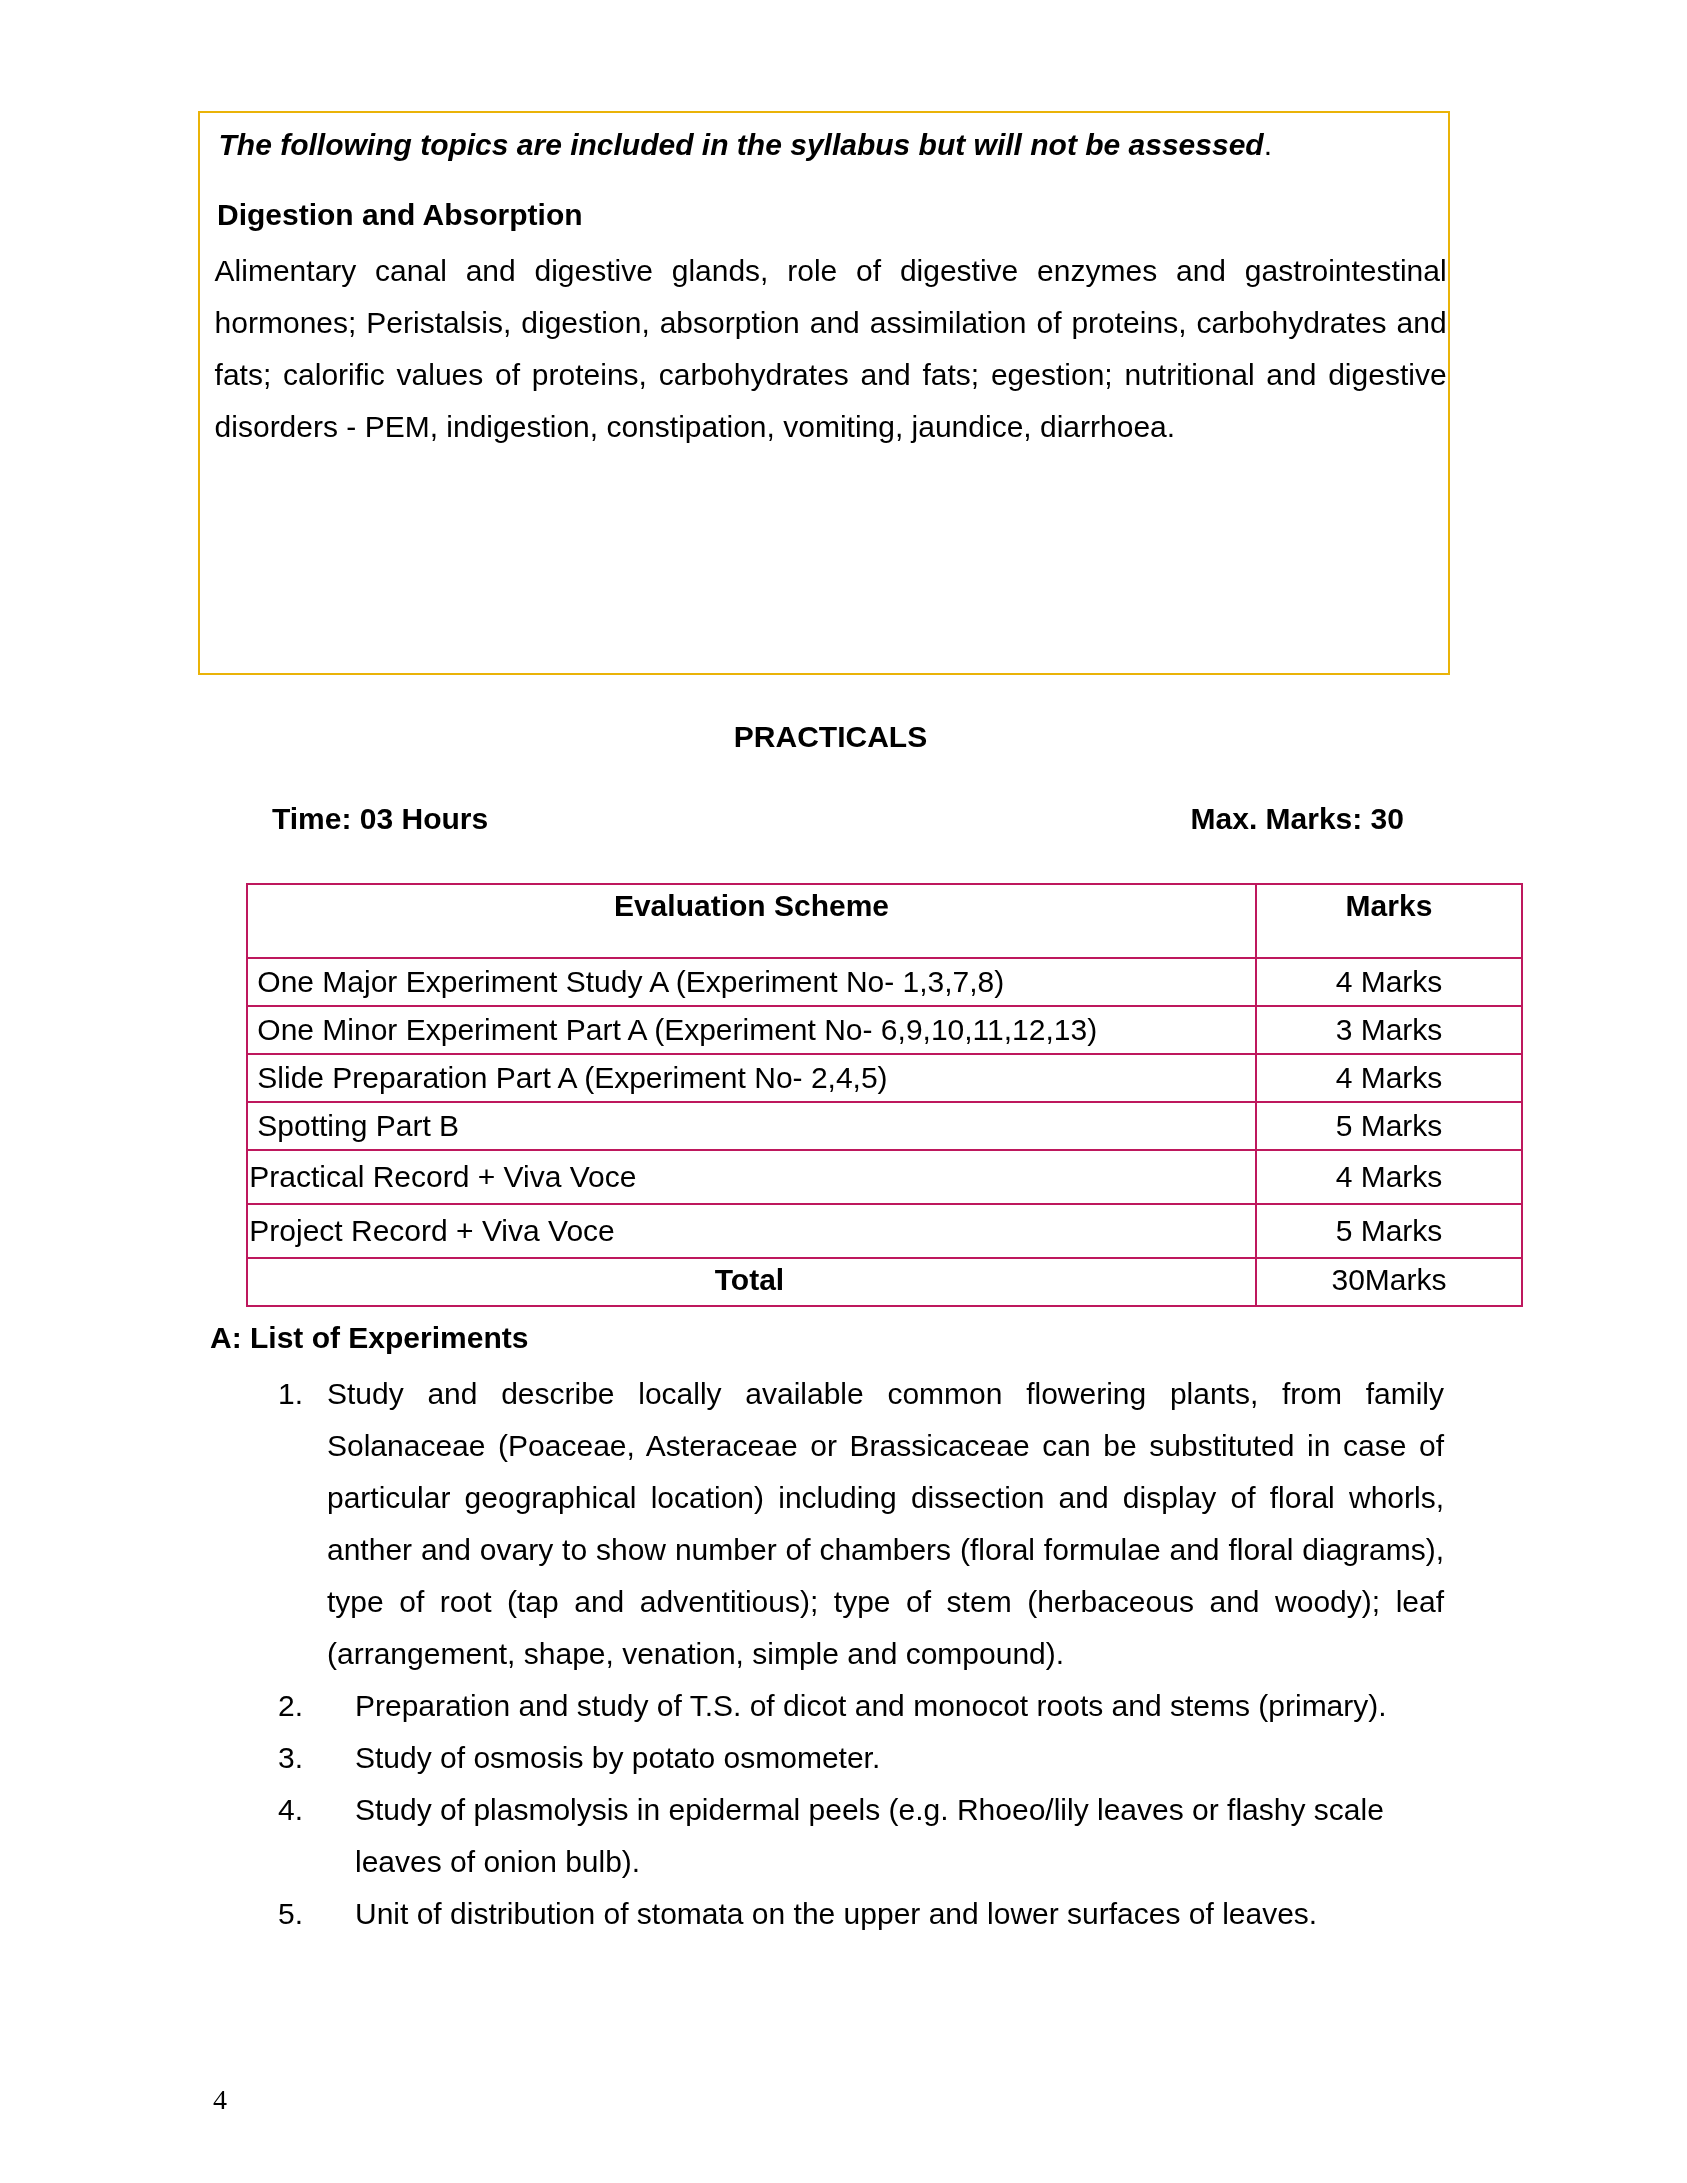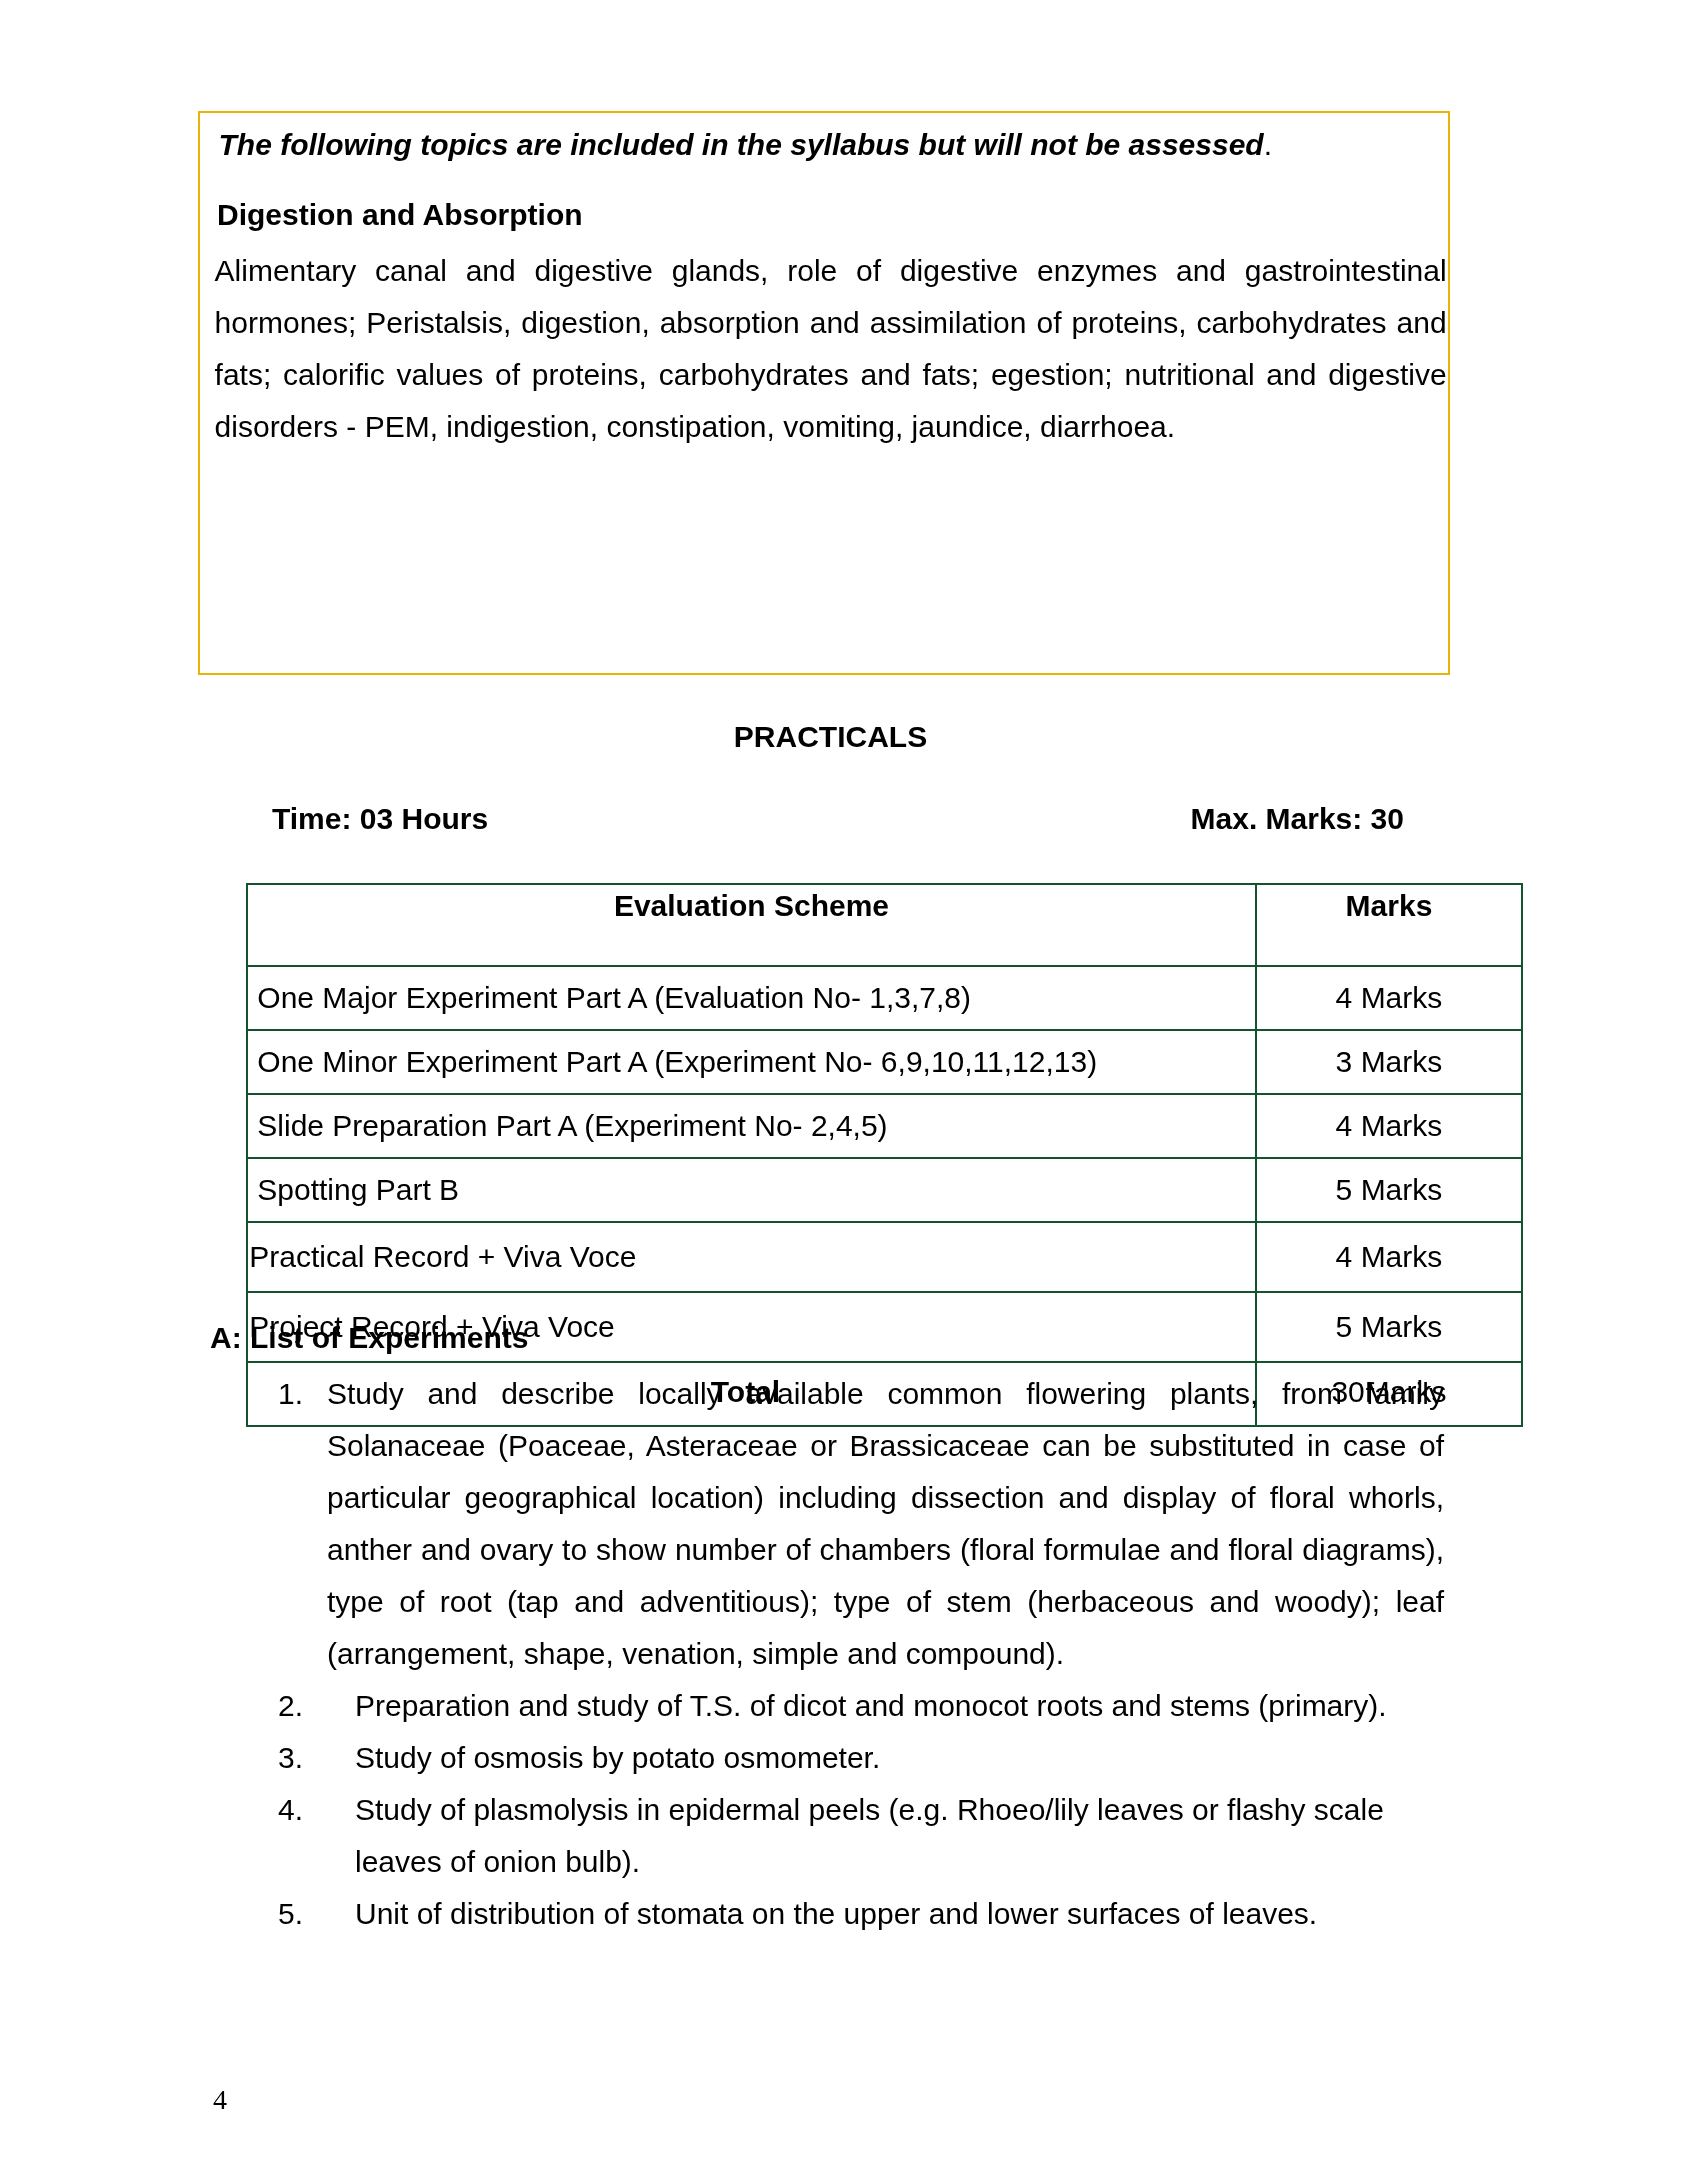--- a/index.html
+++ b/index.html
@@ -16,21 +16,21 @@
   .note-body { position: absolute; left: 14.6px; top: 132px; width: 1232px; font-size: 30px;
                line-height: 52px; text-align: justify; }
 
   .practicals-title { position: absolute; left: 0; width: 1661px; top: 720px; text-align: center;
                       font-size: 30px; font-weight: bold; }
   .time-label { position: absolute; left: 232px; top: 802px; font-size: 30px; font-weight: bold; white-space: nowrap; margin-left: 40px; }
   .max-label { position: absolute; right: 283px; top: 802px; font-size: 30px; font-weight: bold; white-space: nowrap; }
 
   
   .eval-table { position: absolute; left: 246px; top: 883px; width: 1277px; border-collapse: collapse; }
-  .eval-table td, .eval-table th { border: 2px solid #14532d; padding: 12px; font-size: 30px; vertical-align: top; }
+  .eval-table td, .eval-table th { border: 2px solid #be185d; padding: 4px; font-size: 30px; vertical-align: top; }
   .eval-table th { font-weight: bold; text-align: center; height: 64px; padding-top: 4px; }
   .eval-table td.item { padding-left: 9.3px; white-space: nowrap; line-height: 38px; }
   .eval-table td.marks { text-align: center; white-space: nowrap; line-height: 38px; }
   .eval-table td.item.flush { padding-left: 1.3px; }
   .eval-table tr.r-tall td { height: 44px; line-height: 44px; }
   .eval-table tr.r-ca td { font-size: 27px; line-height: 34px; height: 34px; }
   .eval-table tr.r-ca td.item { padding-left: 56px; }
   .eval-table tr.r-total td { line-height: 34px; height: 38px; margin-left: 32px; }
   .eval-table tr.r-total td.item { text-align: center; font-weight: bold; padding-left: 0; }
   .eval-table col.c1 { width: 1010px; }
@@ -62,21 +62,21 @@
   <colgroup>
       <col class="c1">
       <col class="c2">
     </colgroup>
   <tbody>
       <tr>
     <th>Evaluation Scheme</th>
     <th>Marks</th>
   </tr>
   <tr>
-    <td class="item">One Major Experiment Part A (Evaluation No- 1,3,7,8)</td>
+    <td class="item">One Major Experiment Study A (Experiment No- 1,3,7,8)</td>
     <td class="marks">4 Marks</td>
   </tr>
   <tr>
     <td class="item">One Minor Experiment Part A (Experiment No- 6,9,10,11,12,13)</td>
     <td class="marks">3 Marks</td>
   </tr>
   <tr>
     <td class="item">Slide Preparation Part A (Experiment No- 2,4,5)</td>
     <td class="marks">4 Marks</td>
   </tr>

